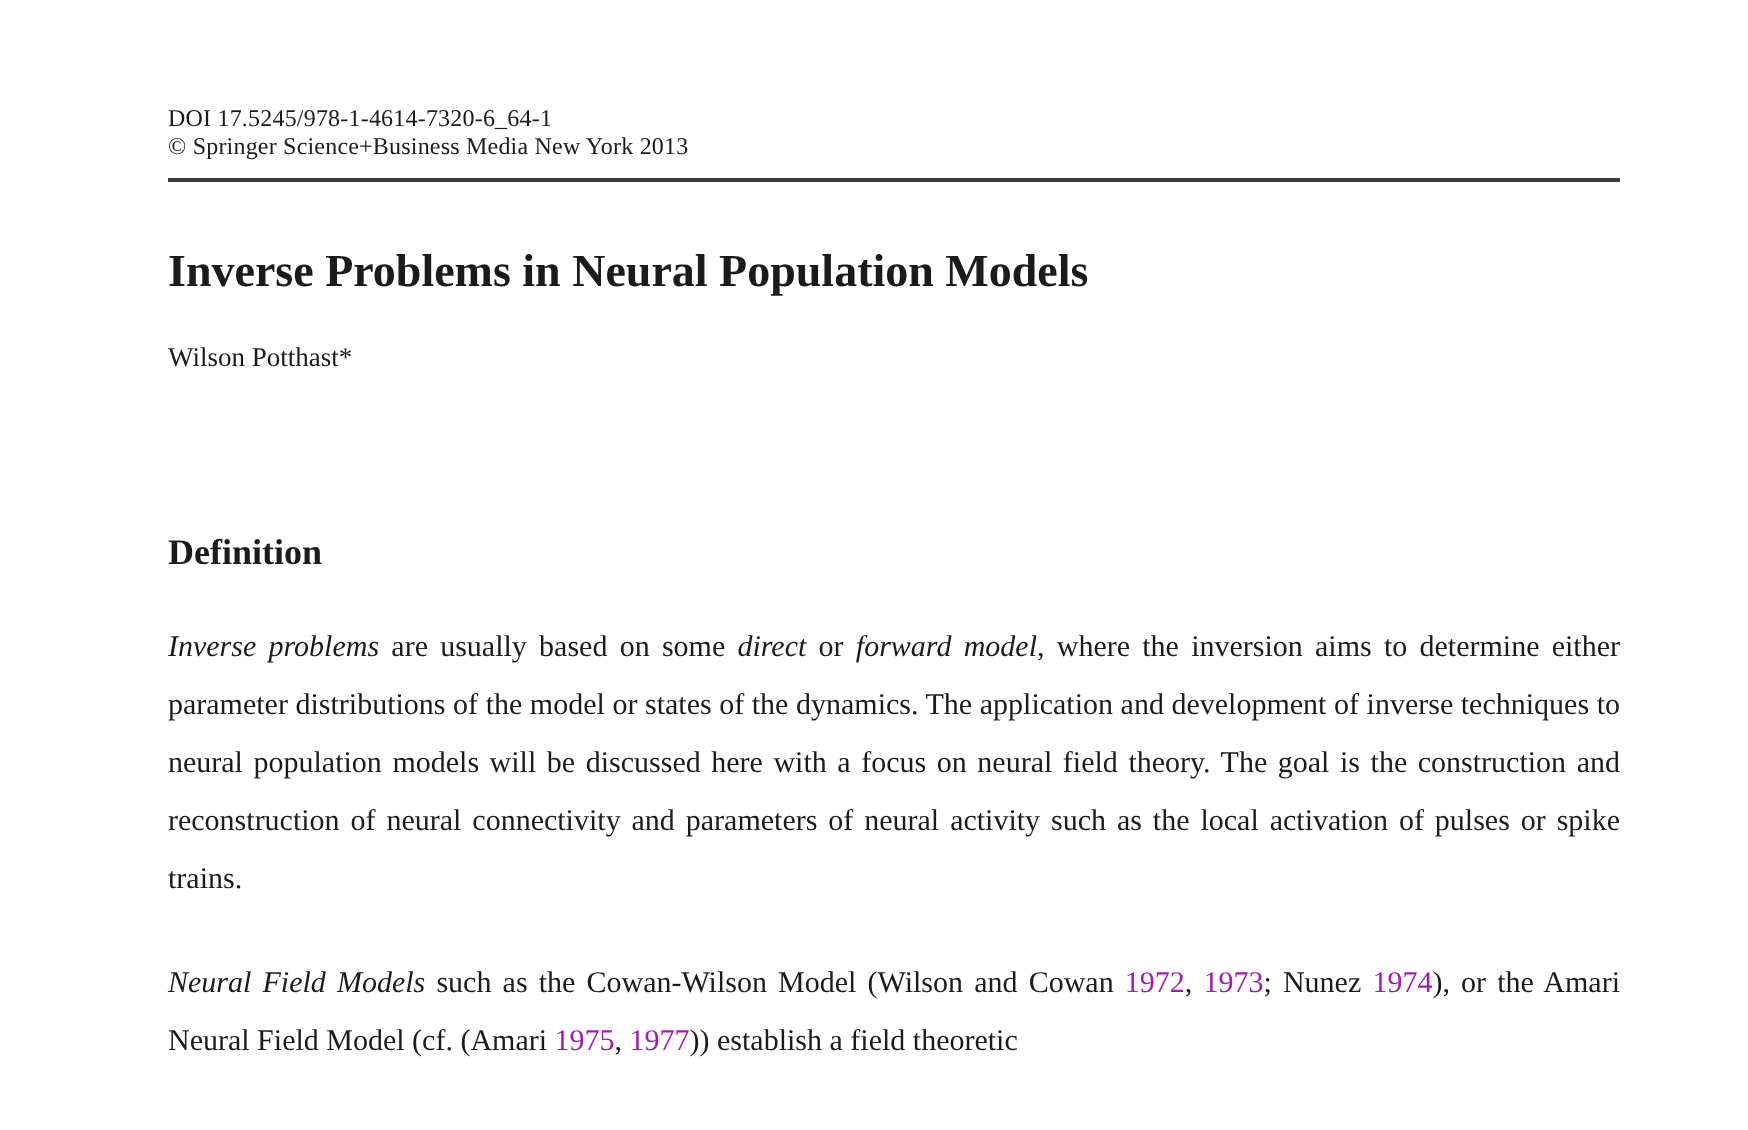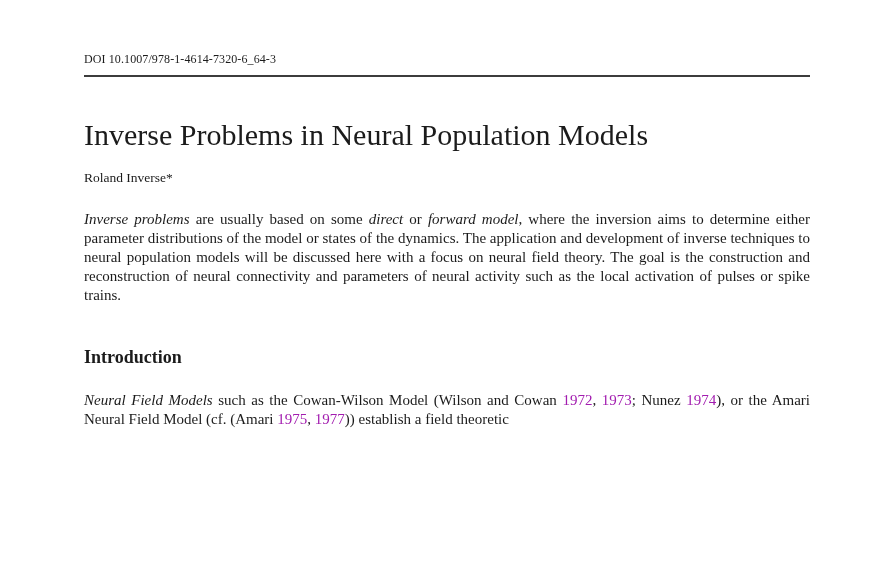--- a/index.html
+++ b/index.html
@@ -20,63 +20,64 @@
     font-size: 12px;
     line-height: 14px;
     letter-spacing: 0.1px;
   }
   .rule {
     height: 2px;
     background: #3c3c3c;
     margin-top: 9px;
   }
   .article-title {
-    margin-top: 46px;
-    font-size: 30px;
+    margin-top: 33px;
+    font-size: 23px;
     line-height: 24px;
-    font-weight: normal;
+    font-weight: bold;
   }
   .byline {
     margin-top: 21px;
     font-size: 13.5px;
     line-height: 19px;
   }
   .section-heading {
     font-size: 18px;
     line-height: 22px;
     font-weight: bold;
   }
   .heading-definition { margin-top: 77px; }
   .heading-introduction { margin-top: 41px; }
   .body-par {
     margin-top: 23px;
     font-size: 15px;
-    line-height: 19px;
+    line-height: 29px;
     text-align: justify;
   }
   .it { font-style: italic; }
   .cite { color: #a21caf; cursor: pointer; }
 </style>
 </head>
 <body>
 
 <div class="page">
 
   <div class="pub-header">
-    <div>DOI 10.1007/978-1-4614-7320-6_64-3</div>
+    <div>DOI 17.5245/978-1-4614-7320-6_64-1</div>
+    <div>© Springer Science+Business Media New York 2013</div>
   </div>
 
   <div class="rule"></div>
 
   <h1 class="article-title" style="margin-bottom:0;">Inverse Problems in Neural Population Models</h1>
 
   <div class="byline">
-    <div>Roland Inverse*</div>
+    <div>Wilson Potthast*</div>
   </div>
 
+  <div class="section-heading heading-definition">Definition</div>
 
   <p class="body-par" style="margin-bottom:0;"><span class="it">Inverse problems</span><span> are usually based on some </span><span class="it">direct</span><span> or </span><span class="it">forward model</span><span>, where the inversion aims to determine either parameter distributions of the model or states of the dynamics. The application and development of inverse techniques to neural population models will be discussed here with a focus on neural field theory. The goal is the construction and reconstruction of neural connectivity and parameters of neural activity such as the local activation of pulses or spike trains.</span></p>
 
-  <div class="section-heading heading-introduction">Introduction</div>
 
   <p class="body-par" style="margin-bottom:0;"><span class="it">Neural Field Models</span><span> such as the Cowan-Wilson Model (Wilson and Cowan </span><span class="cite">1972</span><span>, </span><span class="cite">1973</span><span>; Nunez </span><span class="cite">1974</span><span>), or the Amari Neural Field Model (cf. (Amari </span><span class="cite">1975</span><span>, </span><span class="cite">1977</span><span>)) establish a field theoretic</span></p>
 
 </div>
 
 </body></html>

